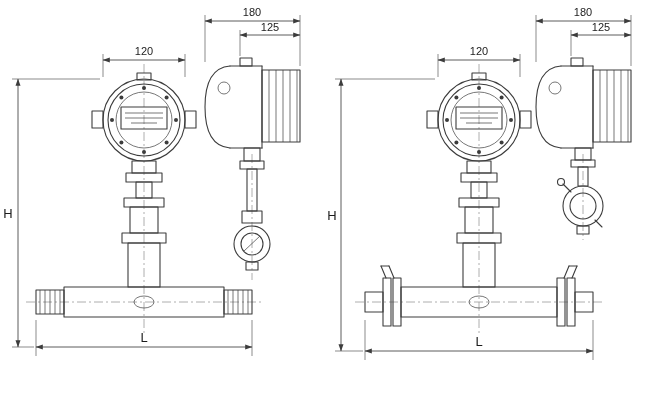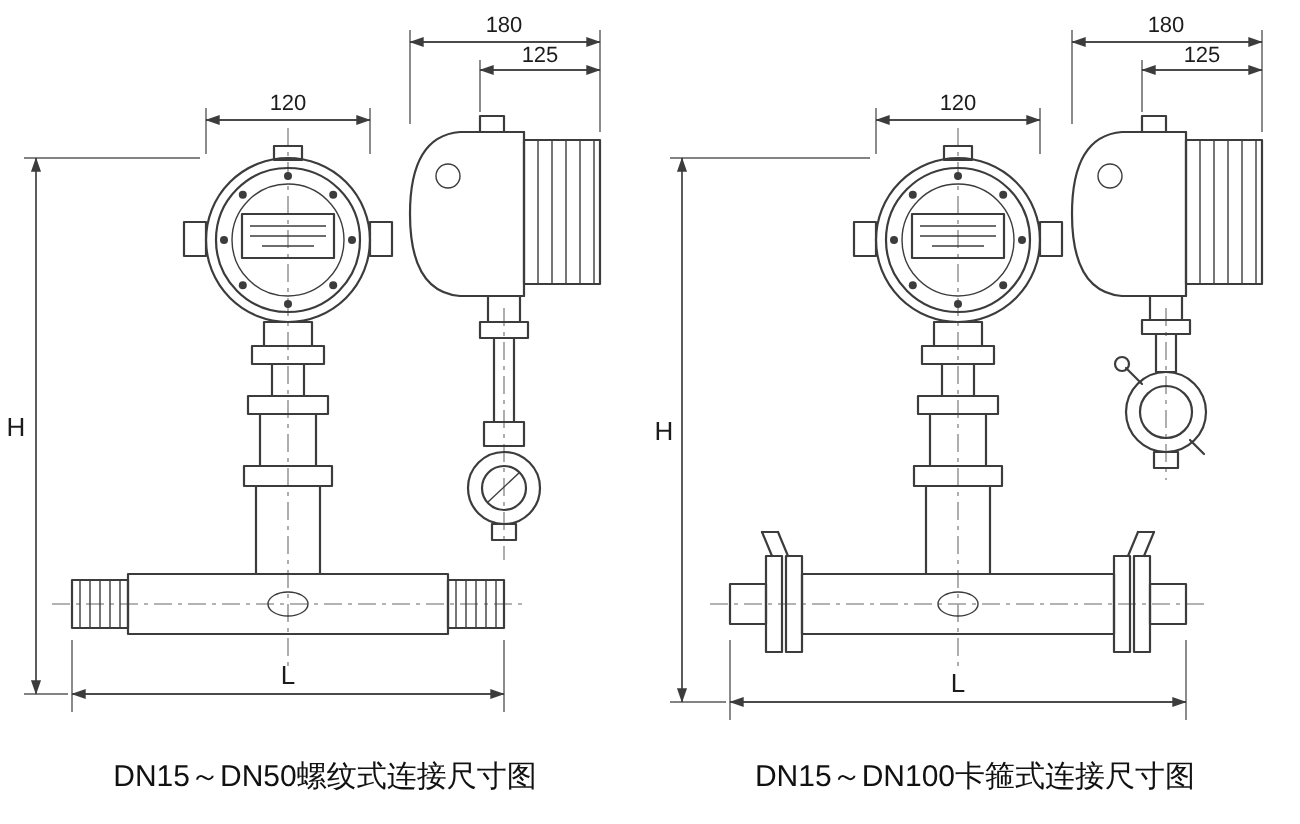--- a/index.html
+++ b/index.html
@@ -138,21 +138,20 @@
         <text class="dletter" x="8" y="214" text-anchor="middle">H</text>
       </g>
 
       <g>
         <line class="ext" x1="36" y1="316" x2="36" y2="352"></line>
         <line class="ext" x1="252" y1="316" x2="252" y2="352"></line>
         <line class="dim" x1="36" y1="343" x2="252" y2="343" marker-start="url(#arrL)" marker-end="url(#arrL)"></line>
         <text class="dletter" x="144" y="338" text-anchor="middle">L</text>
       </g>
     </svg>
-    <div class="caption">DN15～DN50螺纹式连接尺寸图</div>
   </div>
 
   <div class="panel">
     <svg width="325" height="372" viewBox="0 0 325 372">
       <defs>
         <marker id="arrR" viewBox="0 0 10 10" refX="9.5" refY="5" markerWidth="10" markerHeight="8" orient="auto-start-reverse">
           <path d="M0 1.5 L10 5 L0 8.5 Z" fill="#3c3c3c"></path>
         </marker>
       </defs>
 
@@ -264,16 +263,15 @@
         <text class="dletter" x="7" y="216" text-anchor="middle">H</text>
       </g>
 
       <g>
         <line class="ext" x1="40" y1="316" x2="40" y2="356"></line>
         <line class="ext" x1="268" y1="316" x2="268" y2="356"></line>
         <line class="dim" x1="40" y1="347" x2="268" y2="347" marker-start="url(#arrR)" marker-end="url(#arrR)"></line>
         <text class="dletter" x="154" y="342" text-anchor="middle">L</text>
       </g>
     </svg>
-    <div class="caption">DN15～DN100卡箍式连接尺寸图</div>
   </div>
 
 </div>
 
 </body></html>

